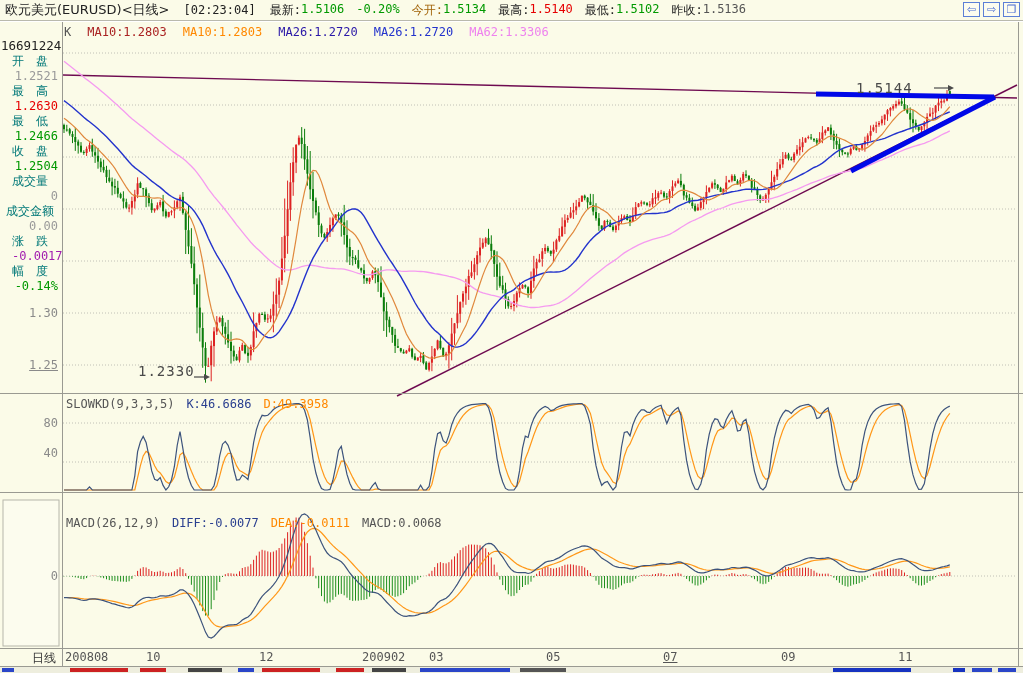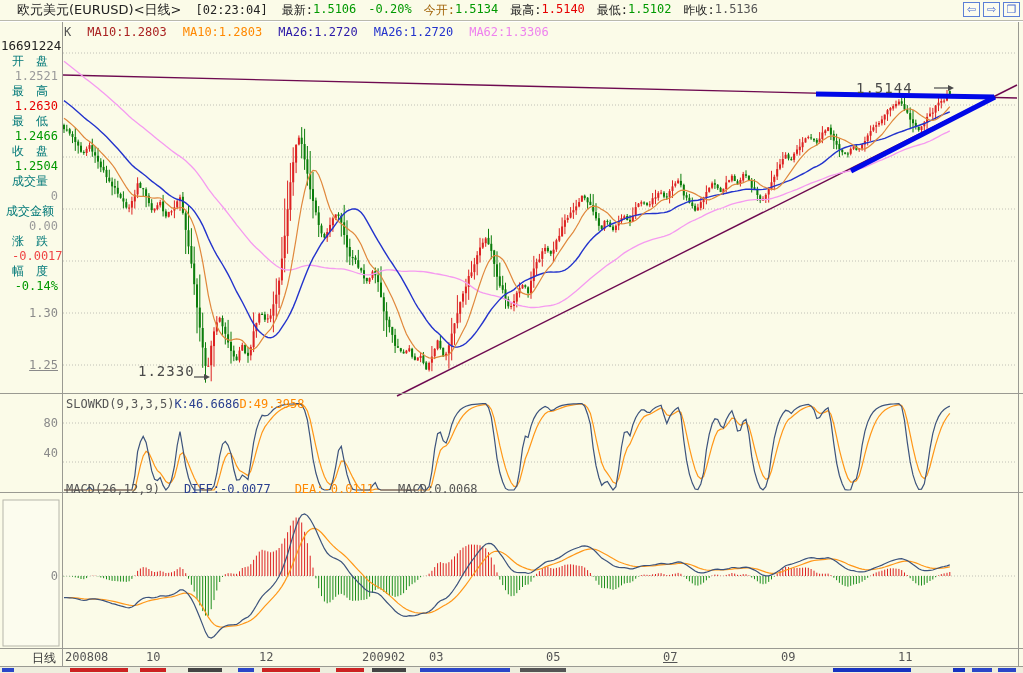--- a/index.html
+++ b/index.html
@@ -4,34 +4,34 @@
 <style>
 *{box-sizing:border-box}
 html,body{margin:0;padding:0}
 body{width:1023px;height:673px;position:relative;background:#fbfbe8;
      font-family:"DejaVu Sans","Liberation Sans",sans-serif;font-size:12px;color:#222;overflow:hidden}
 .mono{font-family:"DejaVu Sans Mono","Liberation Mono",monospace}
 .abs{position:absolute}
 #chart-svg{position:absolute;left:0;top:0;z-index:1}
 .layer{position:absolute;z-index:2}
 .topbar{left:0;top:0;width:1023px;height:20px;display:flex;align-items:center;gap:14px;
-        padding-left:17px;white-space:nowrap}
+        padding-left:5px;white-space:nowrap}
 .topbar .title{font-size:13px}
 .tb-field{display:flex}
 .tb-btns{position:absolute;right:3px;top:2px;display:flex;gap:3px;z-index:3}
 .tb-btn{width:17px;height:15px;border:1px solid #5b7fd6;color:#4a6cd4;font-size:11px;line-height:13px;
         text-align:center;background:rgba(255,255,255,.3);cursor:pointer}
 .ma-header{left:64px;top:25px;display:flex;gap:16px;white-space:nowrap;font-size:12px}
 .info{left:0;top:38px;width:60px}
 .info-date{height:16px;line-height:16px;font-size:12.5px;color:#222;padding-left:1px}
 .info-row-label{height:15px;line-height:15px;color:#007878;text-align:center}
 .info-row-value{height:15px;line-height:15px;text-align:right;padding-right:2px}
 .side-label{position:absolute;left:0;width:58px;text-align:right;color:#8a8a8a;z-index:2}
-.kd-header{left:66px;top:397px;display:flex;white-space:nowrap}
-.macd-header{left:66px;top:482px;display:flex;gap:24px;white-space:nowrap}
+.kd-header{left:66px;top:397px;display:flex;gap:12px;white-space:nowrap}
+.macd-header{left:66px;top:516px;display:flex;gap:12px;white-space:nowrap}
 .c-name{color:#555}
 .c-blue{color:#2a3f8f}
 .c-orange{color:#ff8800}
 .annot{font-size:14px;letter-spacing:1px;color:#4a4a4a;z-index:2;white-space:nowrap}
 .axis-label{position:absolute;top:650px;color:#555;z-index:2}
 .axis-name{position:absolute;left:0;top:650px;width:56px;text-align:right;color:#333;z-index:2}
 .status{left:0;top:667px;width:1023px;height:6px;background:#eeeede}
 .frag{position:absolute;top:1px;height:4px}
 </style>
 </head>
@@ -1086,21 +1086,21 @@
     <div class="info-row-value mono" style="color: rgb(230, 0, 0);">1.2630</div>
     <div class="info-row-label">最　低</div>
     <div class="info-row-value mono" style="color: rgb(0, 153, 0);">1.2466</div>
     <div class="info-row-label">收　盘</div>
     <div class="info-row-value mono" style="color: rgb(0, 153, 0);">1.2504</div>
     <div class="info-row-label">成交量</div>
     <div class="info-row-value mono" style="color: rgb(154, 154, 154);">0</div>
     <div class="info-row-label">成交金额</div>
     <div class="info-row-value mono" style="color: rgb(154, 154, 154);">0.00</div>
     <div class="info-row-label">涨　跌</div>
-    <div class="info-row-value mono" style="color: #ef4444; padding-left: 12px;">-0.0017</div>
+    <div class="info-row-value mono" style="color: #a21caf; padding-left: 12px;">-0.0017</div>
     <div class="info-row-label">幅　度</div>
     <div class="info-row-value mono" style="color: rgb(0, 153, 0);">-0.14%</div>
   </div>
 
 <div class="layer kd-header mono">
   <span class="c-name">SLOWKD(9,3,3,5)</span>
   <span class="c-blue">K:46.6686</span>
   <span class="c-orange">D:49.3958</span>
 </div>
 

